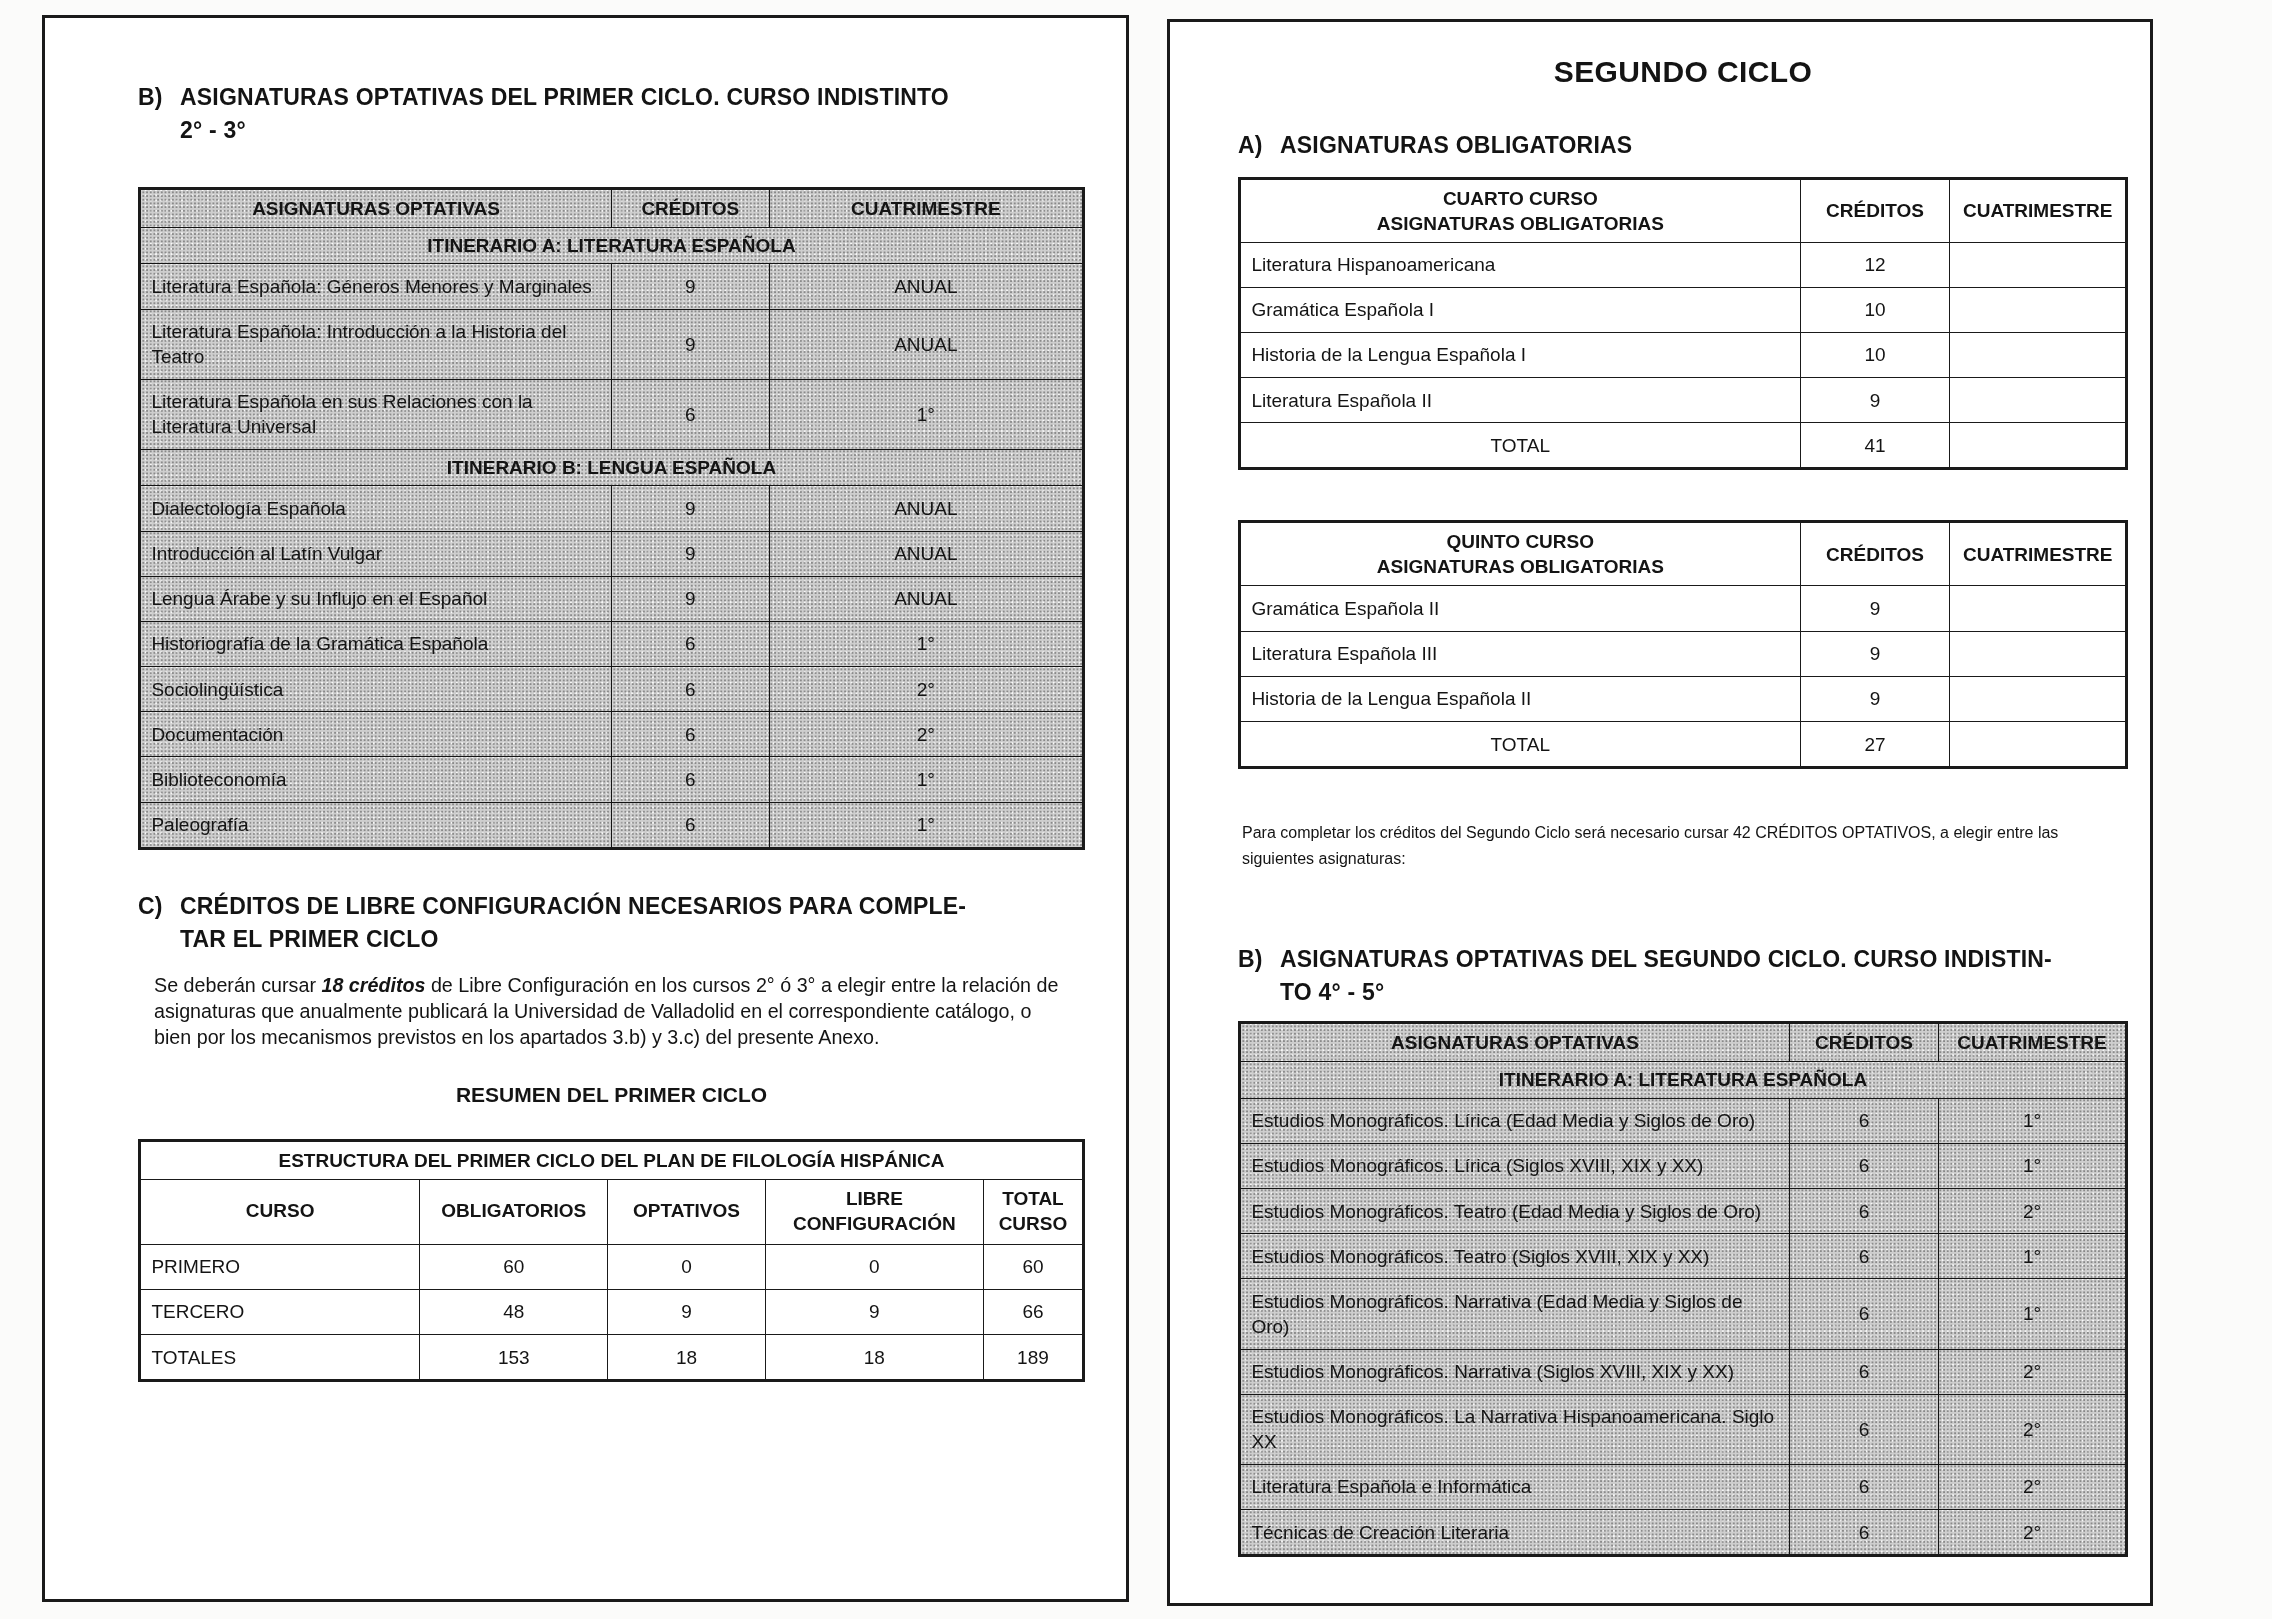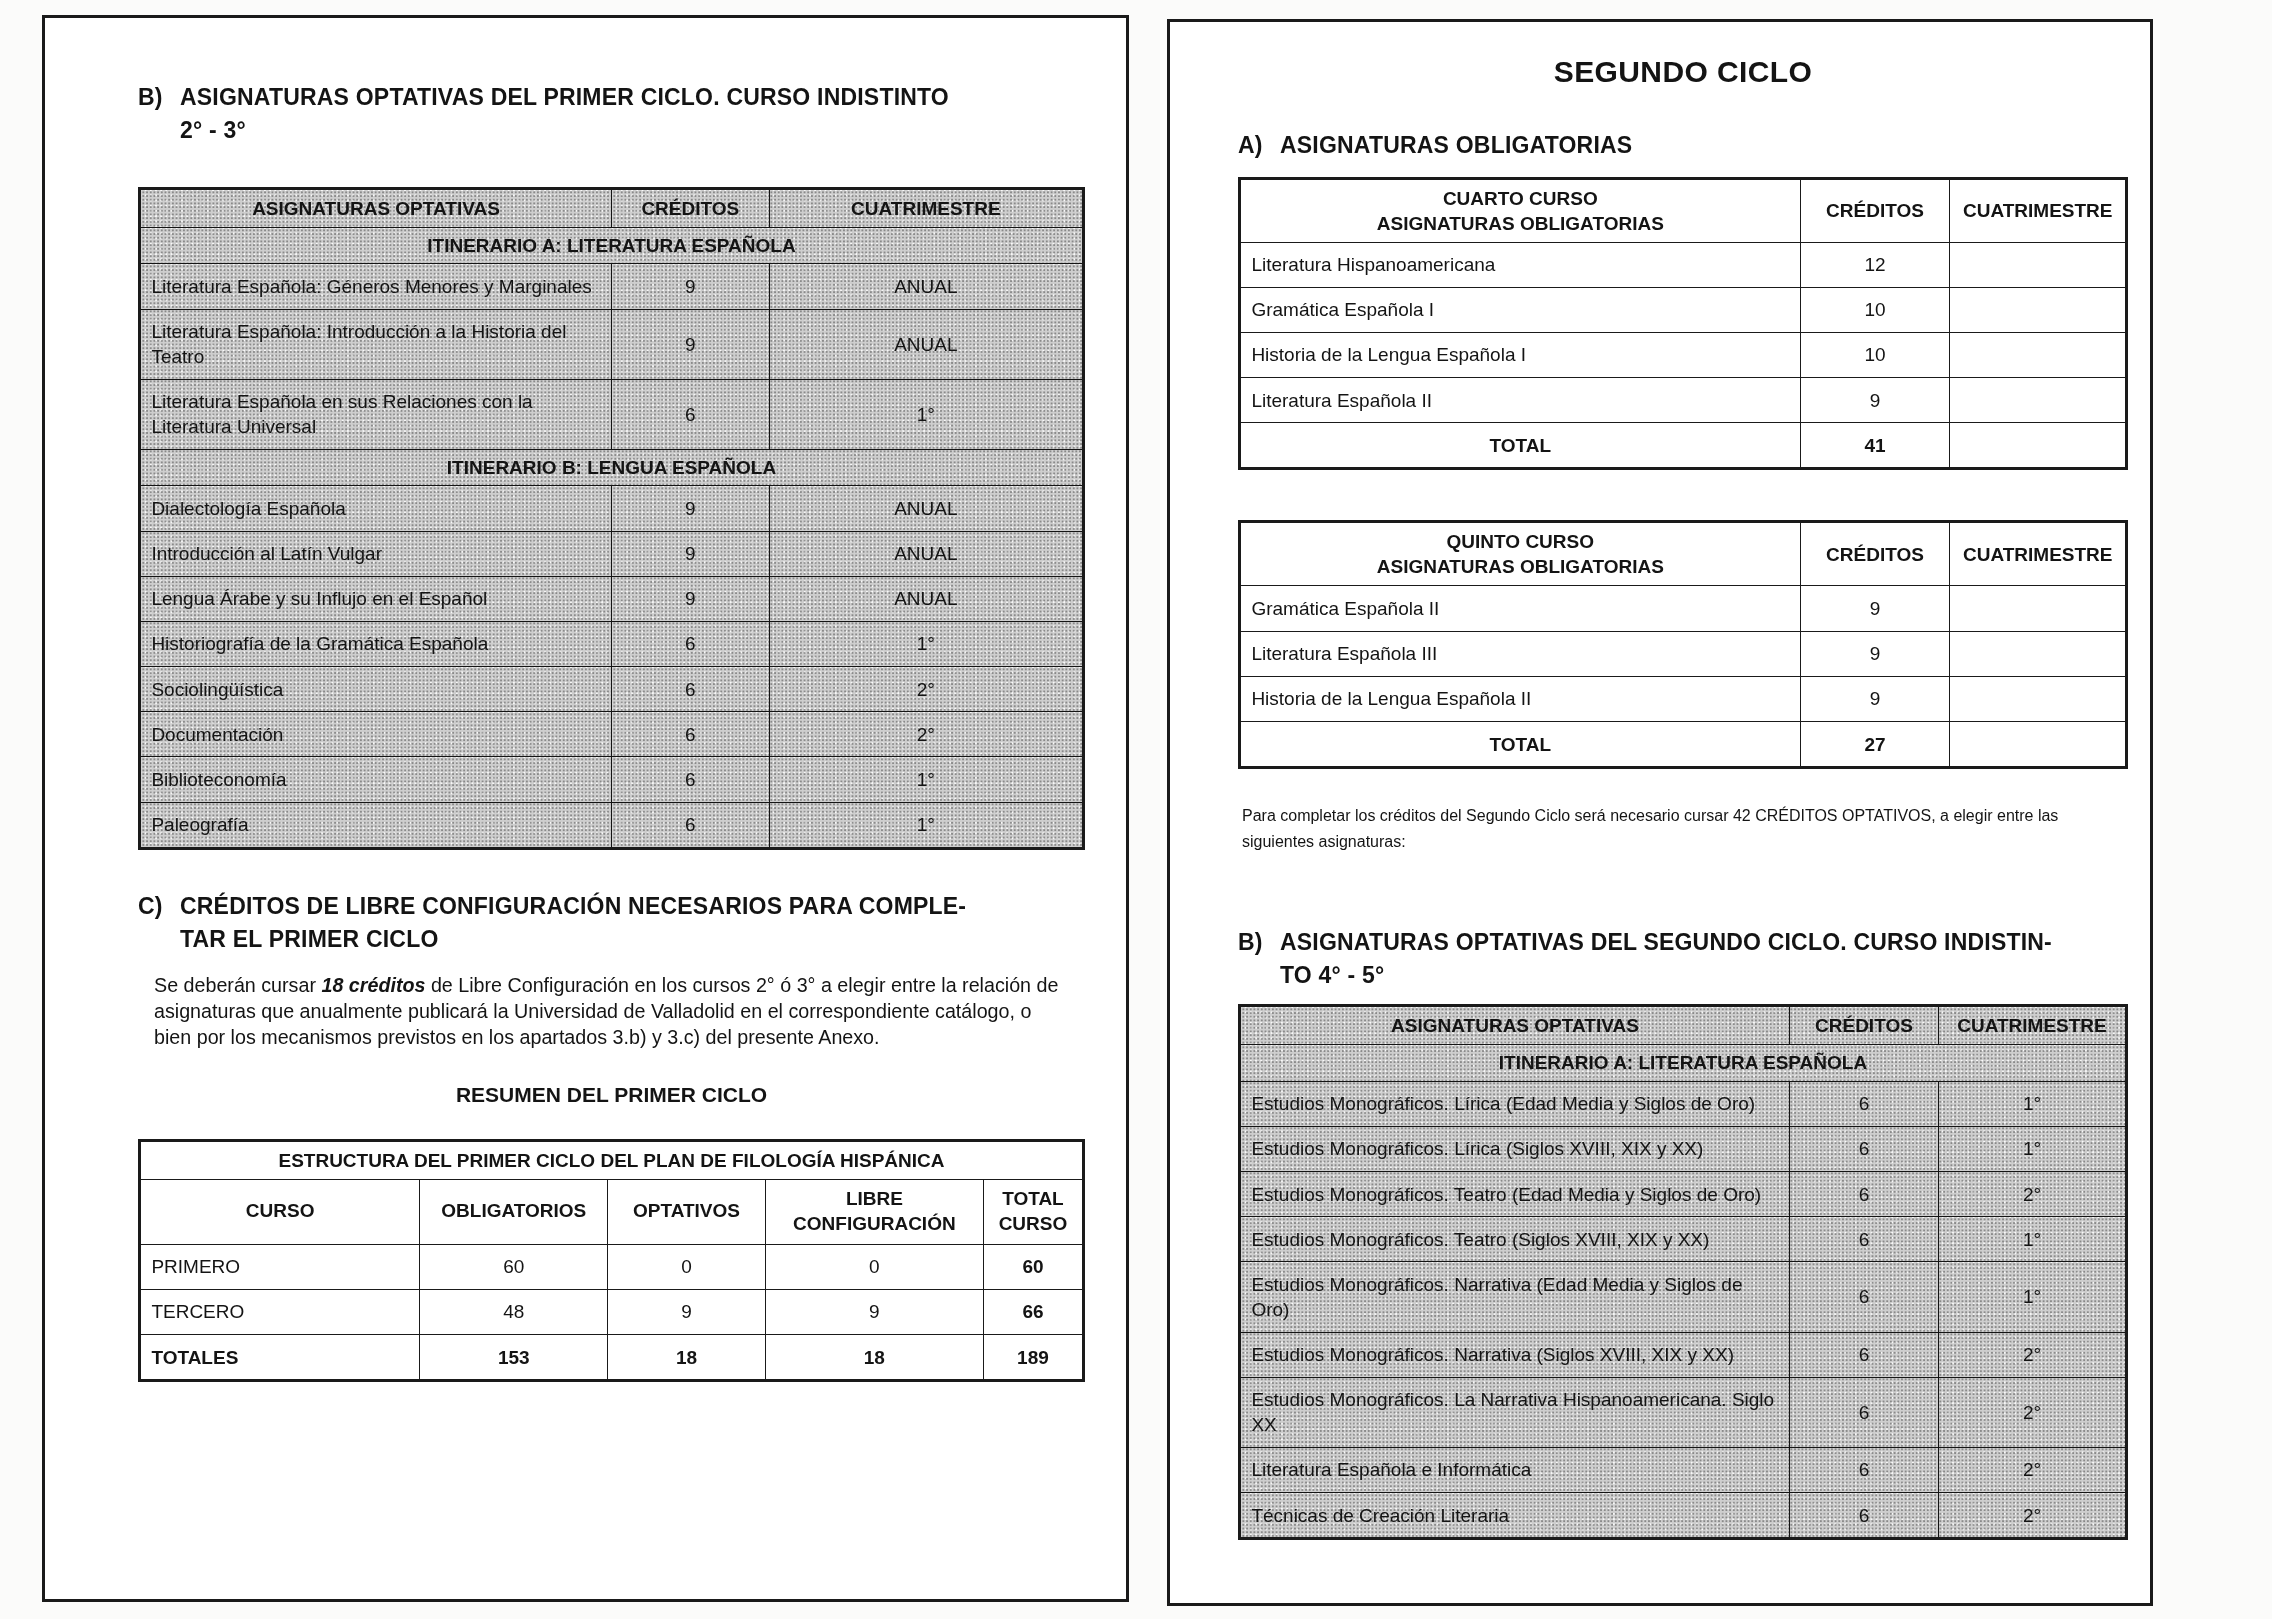--- a/index.html
+++ b/index.html
@@ -19,21 +19,21 @@
   .h2 .txt{flex:1;}
   .mb-lg{margin-bottom:40px;}
   .mb-md{margin-bottom:15px;}
 
   table{border-collapse:collapse;border:3px solid #1a1a1a;width:100%;table-layout:fixed;
         font-size:19px;line-height:25px;padding-left:24px;}
   td,th{border:1.5px solid #1a1a1a;padding:9.6px 10.4px;vertical-align:middle;box-sizing:border-box;
         overflow:hidden;}
   th{font-weight:bold;text-align:center;padding:6px 7.4px;}
   .c{text-align:center;}
-  .b{font-weight:bold;}
+  .b{font-weight:normal;}
   .name-cell{text-align:left;}
 
   
   .shade{
     background-color:#cecece;
     background-image:
       radial-gradient(circle, rgba(70,70,70,.50) 0.8px, transparent 0.9px),
       radial-gradient(circle, rgba(255,255,255,.85) 0.7px, transparent 0.8px);
     background-size:3.7px 3.7px,5.2px 5.2px;
     background-position:0 0,1.5px 2.2px;
@@ -239,21 +239,21 @@
       <td></td>
     </tr>
     <tr>
       <td class="c b">TOTAL</td>
       <td class="c b">41</td>
       <td></td>
     </tr>
   </tbody>
     </table>
 
-  <table style="margin-bottom:34px;">
+  <table style="margin-bottom:51px;">
     <colgroup>
         <col style="width:63.2%">
         <col style="width:16.9%">
         <col style="width:19.9%">
       </colgroup>
     <tbody>
         <tr>
       <th>
         <span>QUINTO CURSO</span><br>
         <span>ASIGNATURAS OBLIGATORIAS</span>

